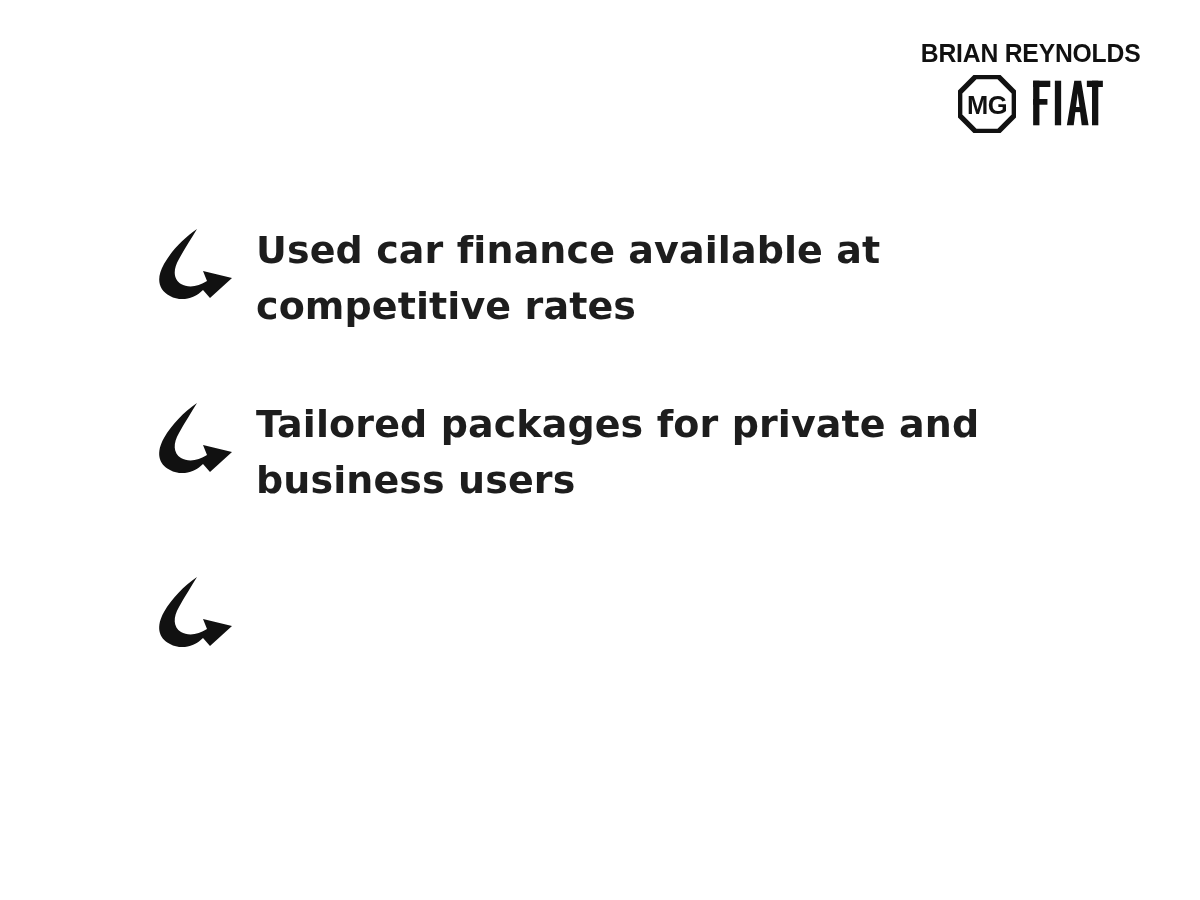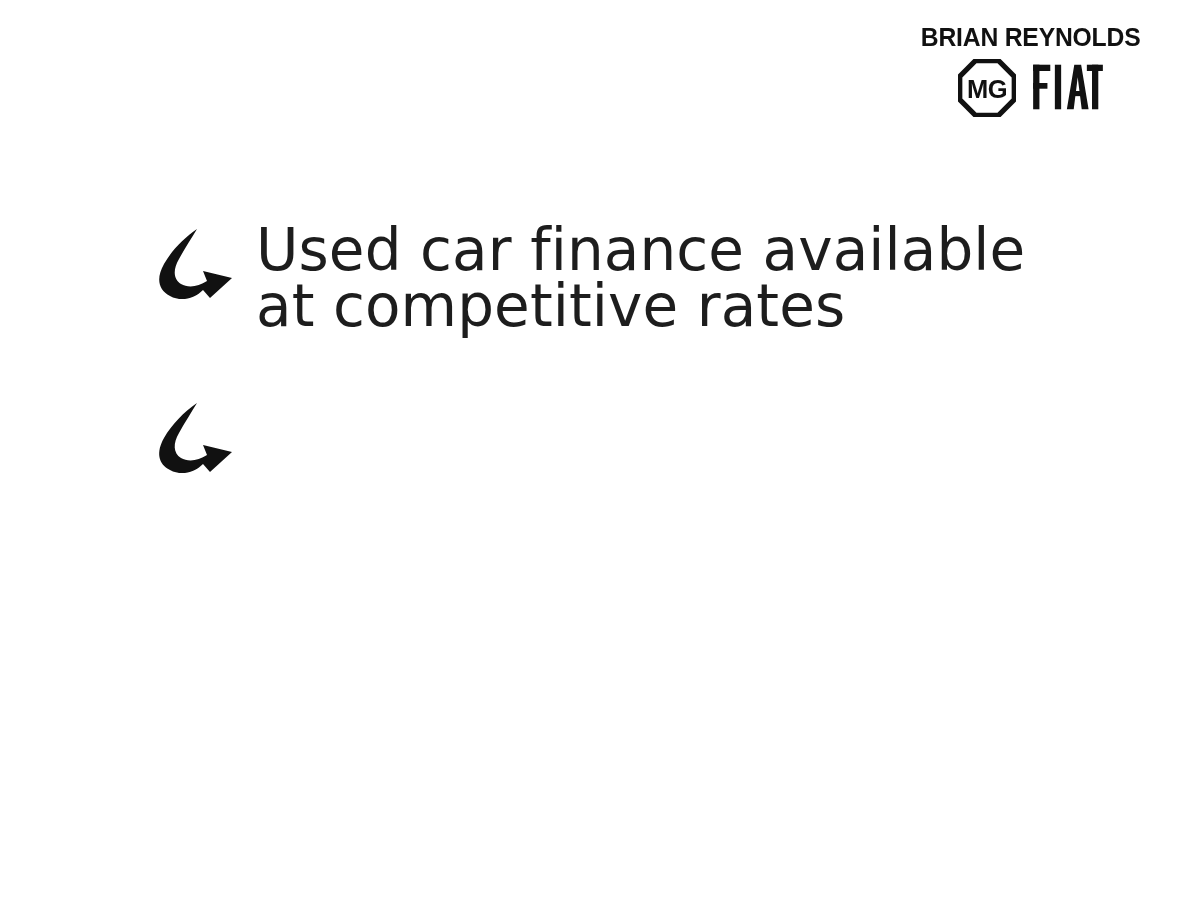--- a/index.html
+++ b/index.html
@@ -11,21 +11,21 @@
     height: 900px;
     background: #ffffff;
     font-family: "Liberation Sans", sans-serif;
     overflow: hidden;
     position: relative;
   }
 
   
   #brand-block {
     position: absolute;
-    top: 24px;
+    top: 40px;
     right: 44px;
     width: 250px;
     display: flex;
     flex-direction: column;
     align-items: center;
   }
   #dealer-name {
     font-family: "Liberation Sans", sans-serif;
     font-weight: 700;
     font-size: 26px;
@@ -80,22 +80,22 @@
     width: 86px;
     height: 80px;
     margin-top: 6px;
   }
   .bullet-arrow svg { display: block; }
 
   .bullet-text {
     flex: 1 1 auto;
     margin-left: 22px;
     font-family: "DejaVu Sans", sans-serif;
-    font-weight: 400;
-    font-size: 58px;
+    font-weight: 700;
+    font-size: 38px;
     line-height: 56px;
     letter-spacing: 0.1px;
     color: #1d1d1d;
     max-width: 800px;
     -webkit-font-smoothing: antialiased;
   }
   .bullet-row.wide .bullet-text { max-width: 880px; }
 </style>
 </head>
 <body>
@@ -152,20 +152,38 @@
                  L55 43
                  L59 53
                  C50 59 40 60 33 56
                  C25 51 25 41 31 31
                  C37 20 43 11 49 1 Z" fill="#111111"></path>
       </svg>
     </span>
     <div class="bullet-text">Used car finance available at competitive rates</div>
   </div>
 
+  <div class="bullet-row">
+    <span class="bullet-arrow">
+      <svg width="86" height="80" viewBox="0 0 86 80" aria-hidden="true">
+        <path d="M49 1
+                 C36 10 24 22 16 36
+                 C8 50 10 62 22 68
+                 C33 74 46 71 55 62
+                 L62 70
+                 L84 50
+                 L55 43
+                 L59 53
+                 C50 59 40 60 33 56
+                 C25 51 25 41 31 31
+                 C37 20 43 11 49 1 Z" fill="#111111"></path>
+      </svg>
+    </span>
+    <div class="bullet-text">Tailored packages for private and business users</div>
+  </div>
 
   <div class="bullet-row wide">
     <span class="bullet-arrow">
       <svg width="86" height="80" viewBox="0 0 86 80" aria-hidden="true">
         <path d="M49 1
                  C36 10 24 22 16 36
                  C8 50 10 62 22 68
                  C33 74 46 71 55 62
                  L62 70
                  L84 50

